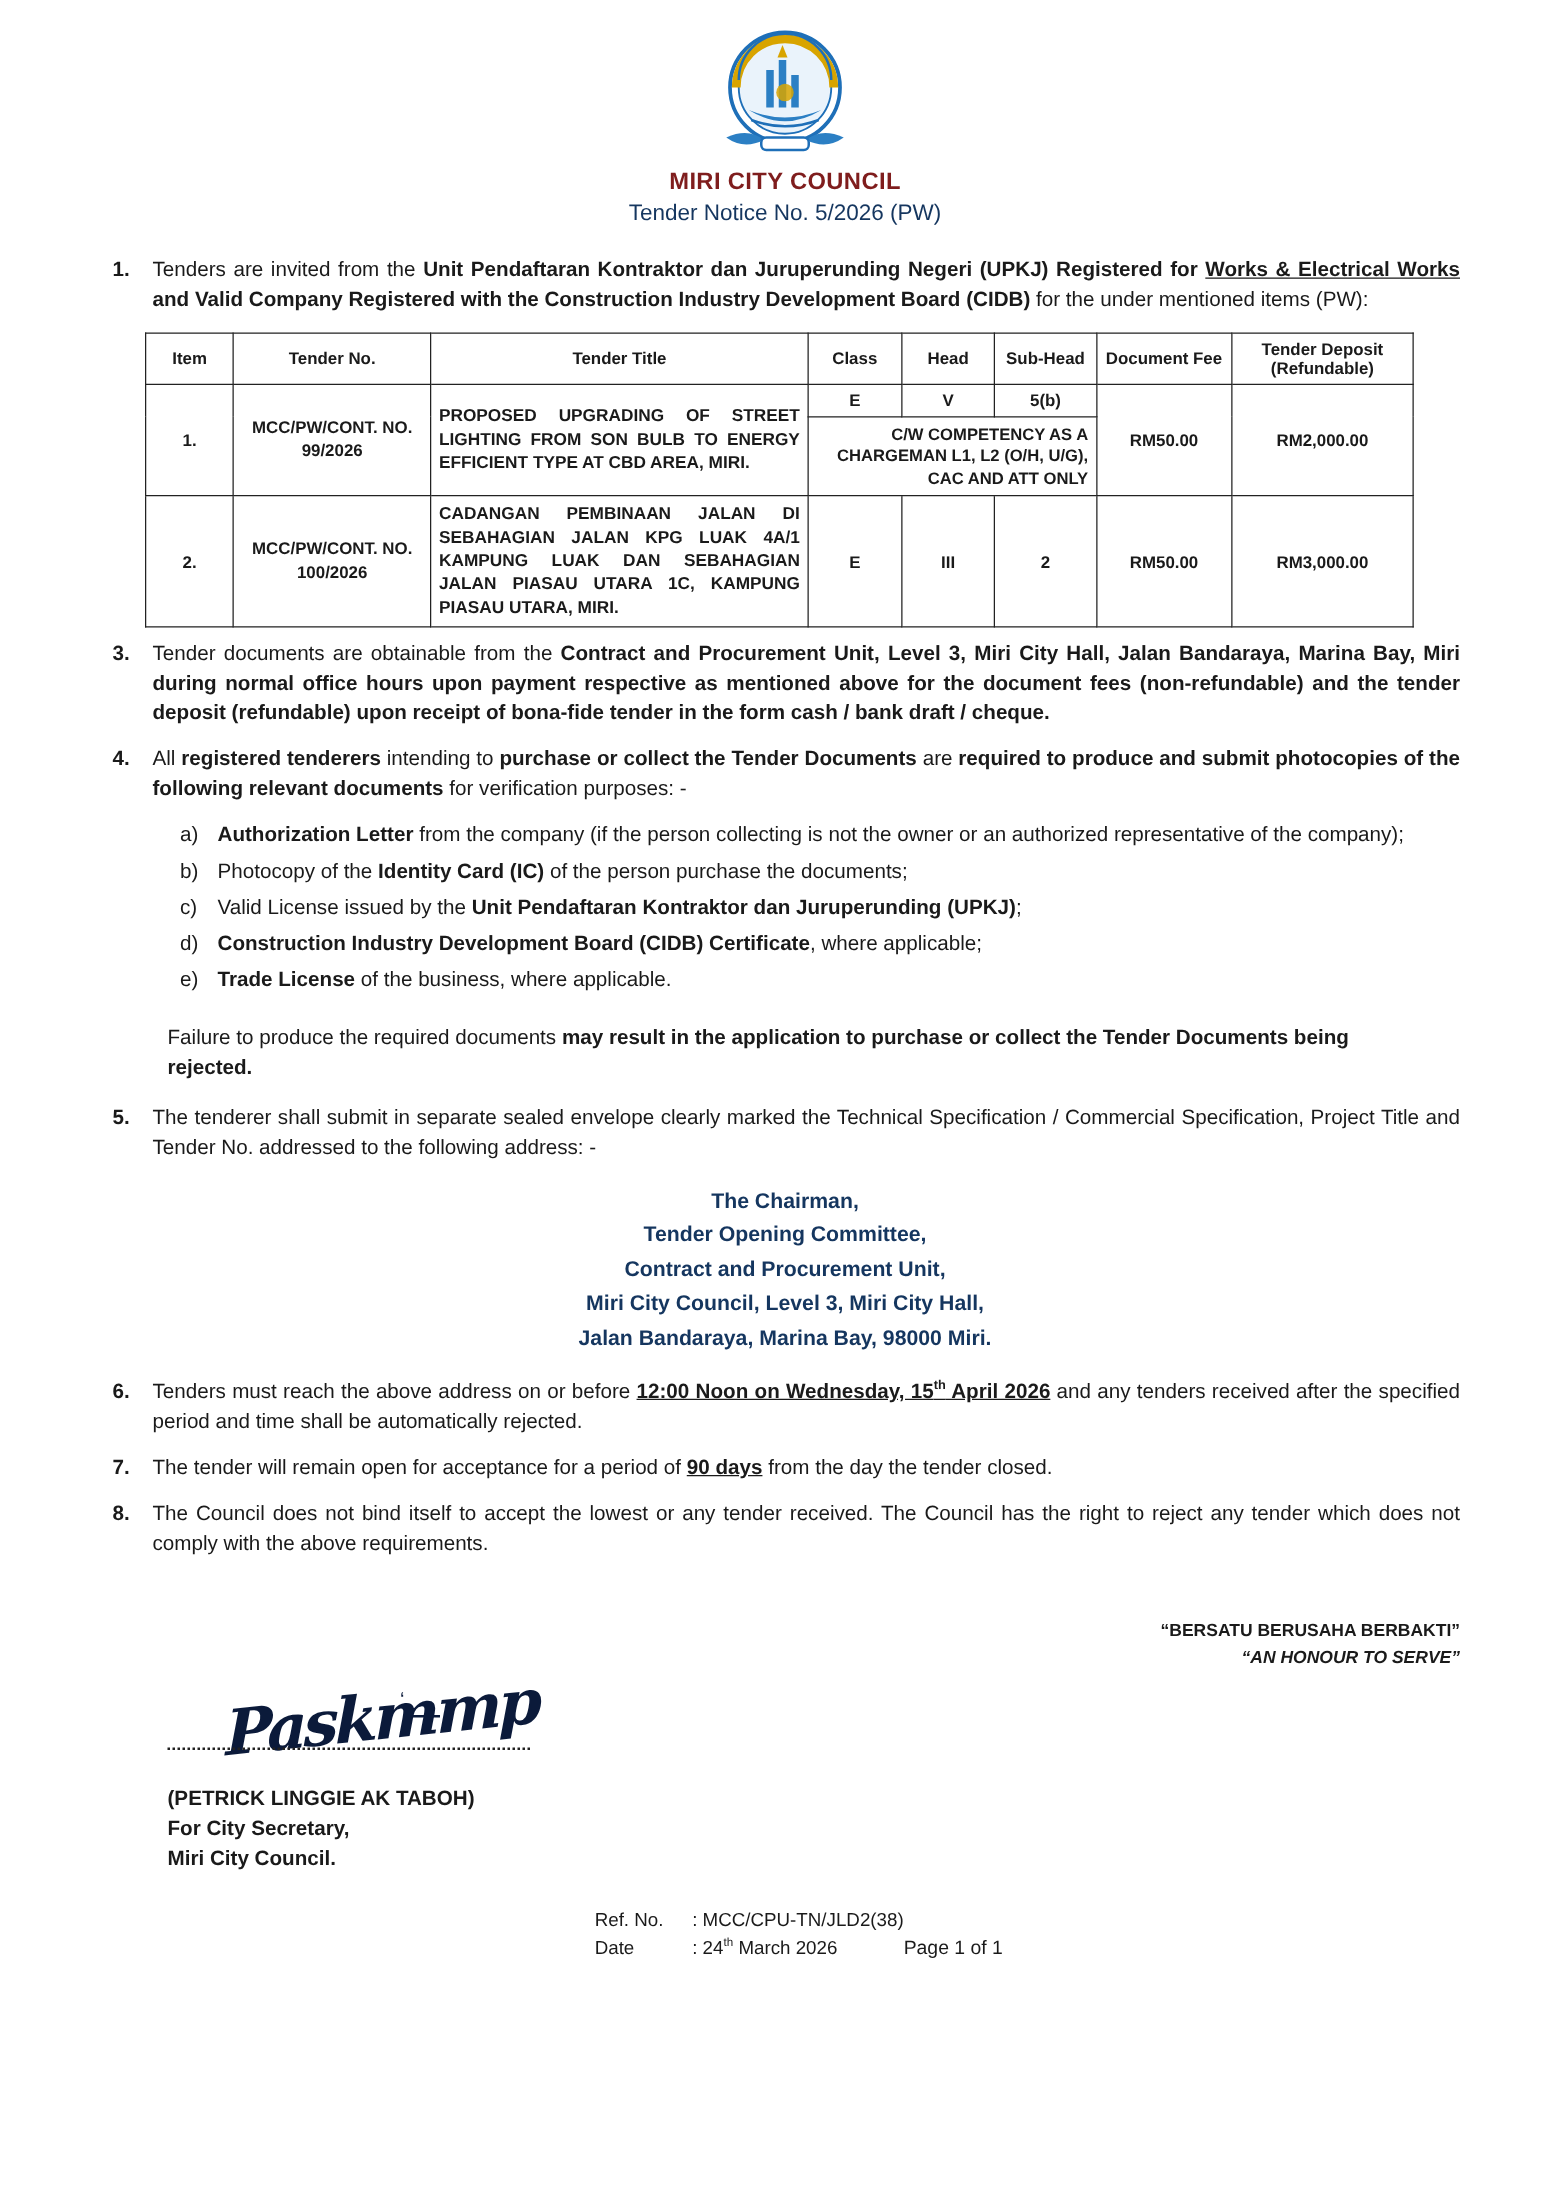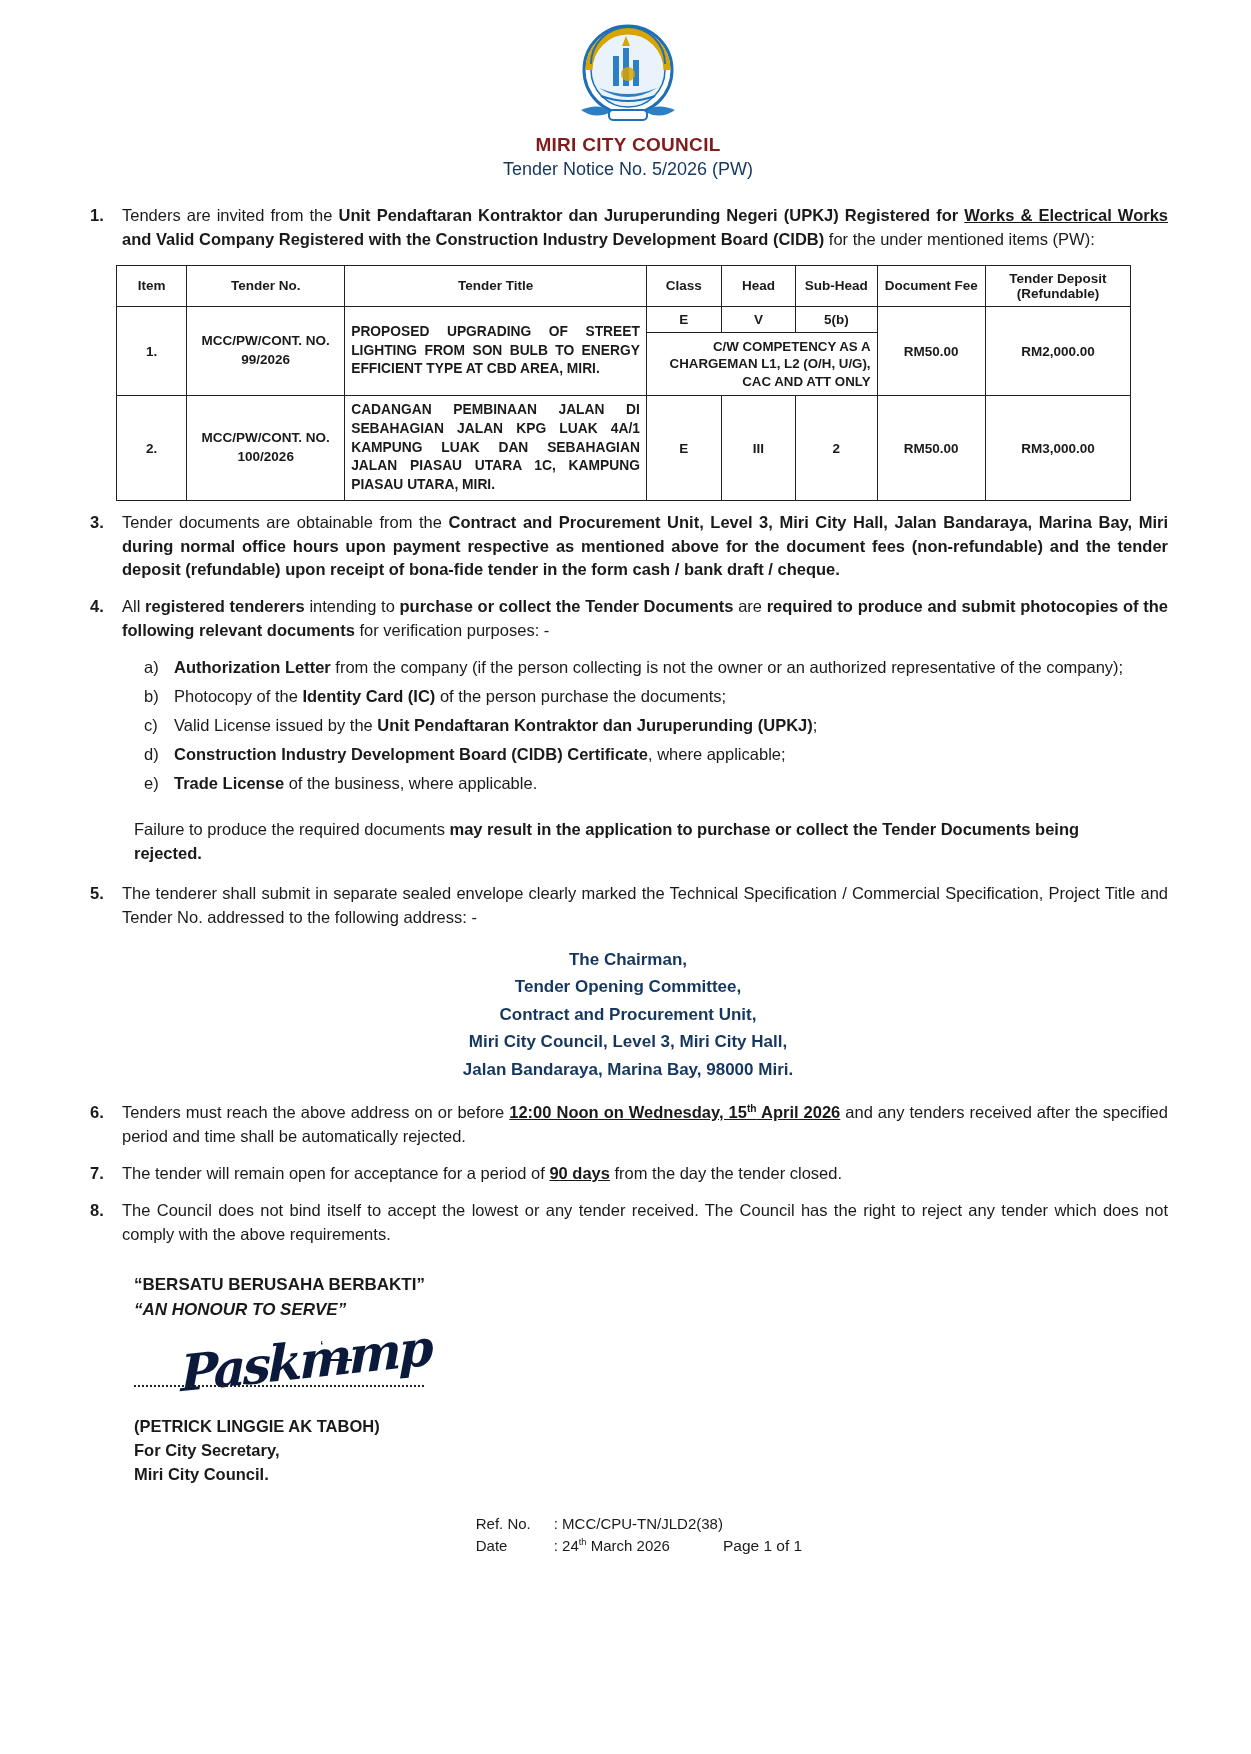--- a/index.html
+++ b/index.html
@@ -142,24 +142,25 @@
     text-align: center;
     font-weight: bold;
     font-size: 17px;
     line-height: 1.62;
     margin: 16px 0 18px 0;
     color: #15365f;
   }
 
   
   .motto {
-    margin: 25px 0 0 46px;
-    font-size: 17px;
+    margin: 46px 0 0 46px;
+    font-size: 14px;
     font-weight: bold;
     line-height: 1.5;
+    text-align: right;
   }
   .motto .italic { font-style: italic; }
 
   .sig-area {
     margin: 6px 0 0 46px;
     position: relative;
     height: 86px;
   }
   .sig-line {
     position: absolute;

